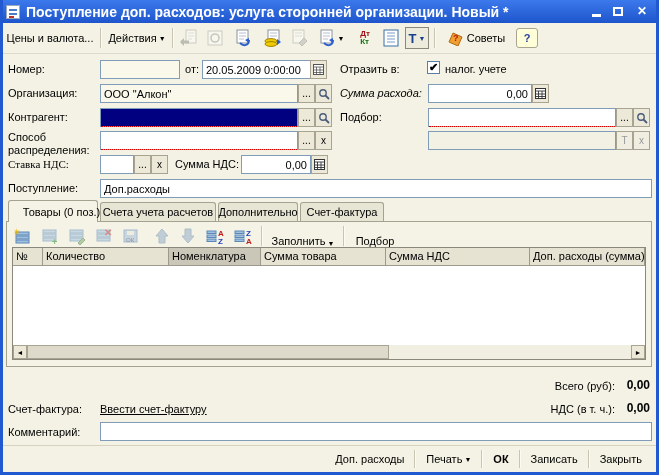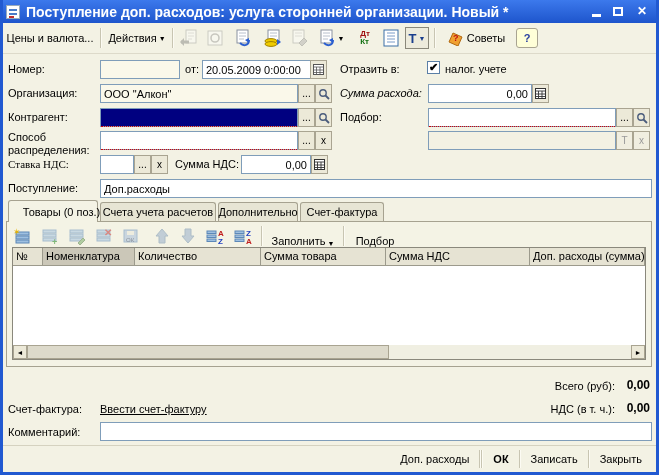--- a/index.html
+++ b/index.html
@@ -381,22 +381,22 @@
       <span class="dd-arrow">▼</span>
     </div>
     <div class="vsep" style="left:336px;top:4px;"></div>
     <div class="txt-btn" style="left:342px;width:52px;">
       <span>Подбор</span>
     </div>
 
     <div class="gridbox">
       <div class="ghead">
         <div class="gcell" style="width:30px;">№</div>
+        <div class="gcell" style="width:126px;">Количество</div>
         <div class="gcell sel" style="width:92px;">Номенклатура</div>
-        <div class="gcell" style="width:126px;">Количество</div>
         <div class="gcell" style="width:125px;">Сумма товара</div>
         <div class="gcell" style="width:144px;">Сумма НДС</div>
         <div class="gcell" style="width:115px;">Доп. расходы (сумма)</div>
         <div class="gcell" style="width:60px;">Доку</div>
       </div>
       <div class="gbody"></div>
       <div class="hscroll">
         <div class="sarrow">
             <span>◄</span>
           </div>
@@ -418,20 +418,24 @@
   <span class="link" style="left:100px;top:403px;">Ввести счет-фактуру</span>
 
   <div class="lbl" style="left:8px;top:426px;text-align:center;">Комментарий:</div>
   <input class="inp" style="left: 100px; top: 422px; width: 552px;" value="">
 
   <div class="footer-bar">
     <div class="f-btn">
       <span>Доп. расходы</span>
     </div>
     <div class="fsep"></div>
+    <div class="f-btn">
+      <span>Печать</span>
+      <span class="dd-arrow">▼</span>
+    </div>
     <div class="fsep"></div>
     <div class="f-btn bold">
       <span>ОК</span>
     </div>
     <div class="fsep"></div>
     <div class="f-btn">
       <span>Записать</span>
     </div>
     <div class="fsep"></div>
     <div class="f-btn">

